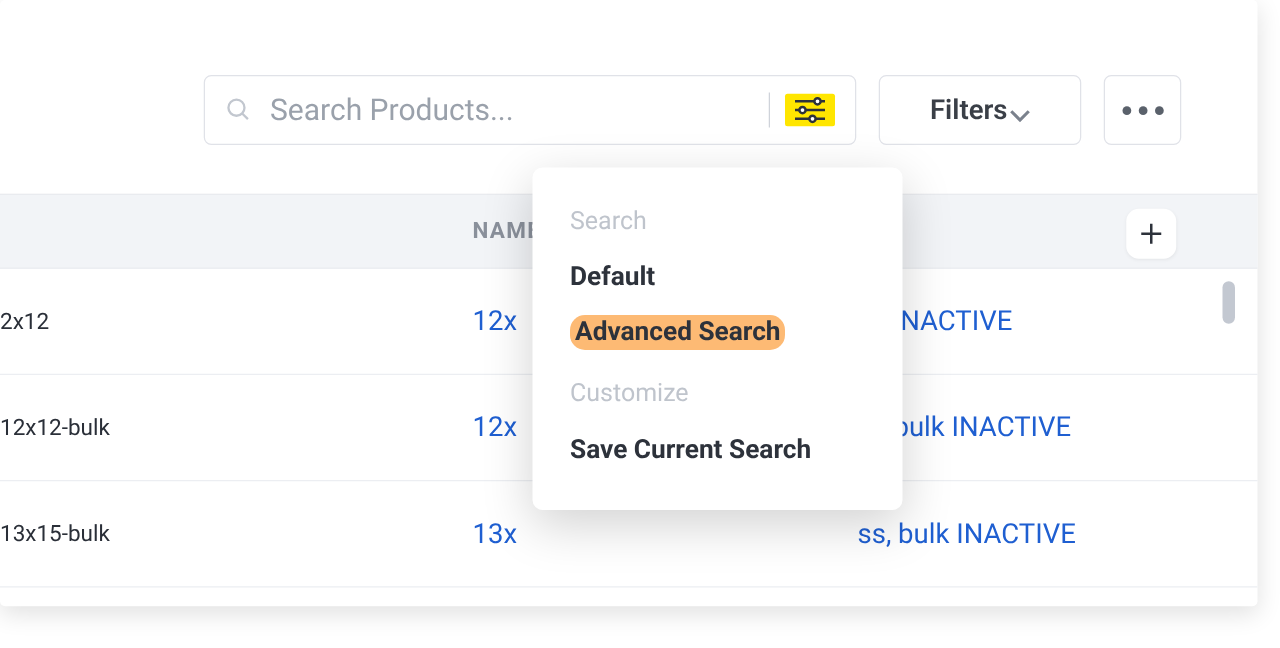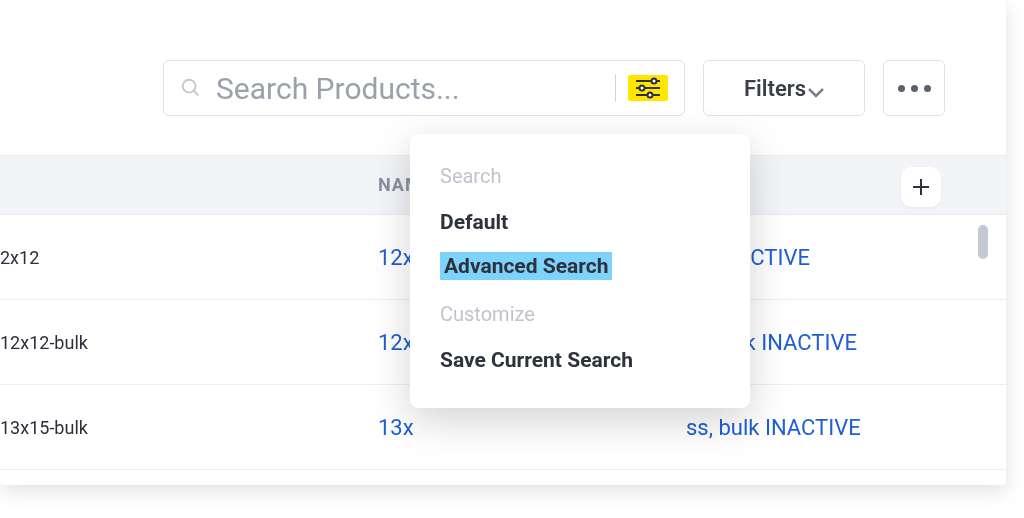--- a/index.html
+++ b/index.html
@@ -2,42 +2,42 @@
 <html><head>
 <meta charset="utf-8">
 <style>
   * { box-sizing: border-box; margin: 0; padding: 0; font-family: -apple-system, BlinkMacSystemFont, "Segoe UI", Roboto, Helvetica, Arial, sans-serif; }
   body { background: #fff; width: 1024px; height: 518px; overflow: hidden; }
   .canvas { position: relative; width: 1006px; height: 485px; background: #fff; box-shadow: 0 6px 20px rgba(0,0,0,0.12); border-radius: 4px; }
   .toolbar { position: absolute; top: 60px; left: 163px; right: 39px; height: 56px; display: flex; gap: 18px; align-items: stretch; }
   .search-box { flex: 0 0 522px; border: 1px solid #e0e2e8; border-radius: 6px; display: flex; align-items: center; padding: 0 16px; background: #fff; }
   .search-icon { width: 22px; height: 22px; margin-right: 14px; }
   .search-icon svg { display: block; }
-  .search-input { flex: 1; border: none; outline: none; font-size: 30px; color: #66707a; background: transparent; }
+  .search-input { flex: 1; border: none; outline: none; font-size: 24px; color: #66707a; background: transparent; }
   .search-input::placeholder { color: #9aa1ab; }
   .search-divider { width: 1px; height: 28px; background: #cfd3da; margin: 0 12px; }
   .sliders-wrap { display: inline-flex; align-items: center; justify-content: center; background: #ffe600; padding: 2px 6px; border-radius: 2px; }
   .sliders-icon { width: 28px; height: 22px; }
   .filters-btn { flex: 0 0 162px; border: 1px solid #e0e2e8; border-radius: 6px; display: flex; align-items: center; justify-content: center; gap: 2px; background: #fff; cursor: pointer; }
   .filters-label { font-size: 22px; font-weight: 600; color: #3a3f47; }
   .chevron { width: 16px; height: 10px; }
   .more-btn { flex: 0 0 62px; border: 1px solid #e0e2e8; border-radius: 6px; display: flex; align-items: center; justify-content: center; background: #fff; cursor: pointer; gap: 6px; }
   .more-btn .dot { width: 7px; height: 7px; background: #5a616b; border-radius: 50%; }
   .header-band { position: absolute; top: 155px; left: 0; right: 0; height: 60px; background: #f2f4f7; border-top: 1px solid #e9ebef; border-bottom: 1px solid #e9ebef; }
   .col-header { position: absolute; top: 174px; left: 378px; font-size: 18px; font-weight: 700; letter-spacing: 1px; color: #8a909b; text-transform: uppercase; }
   .add-btn { position: absolute; top: 167px; right: 65px; width: 40px; height: 40px; background: #fff; border-radius: 10px; display: flex; align-items: center; justify-content: center; cursor: pointer; box-shadow: 0 1px 3px rgba(0,0,0,0.06); }
   .rows { position: absolute; top: 215px; left: 0; right: 0; }
   .row { height: 85px; border-bottom: 1px solid #eceef2; display: flex; align-items: center; }
   .row .sku { position: absolute; left: 0; font-size: 18px; color: #2a2f38; }
   .row .name-a { position: absolute; left: 378px; font-size: 22px; color: #1f5fd1; }
   .row .name-b { position: absolute; left: 686px; font-size: 22px; color: #1f5fd1; }
-  .dropdown { position: absolute; top: 134px; left: 410px; width: 340px; background: #fff; border-radius: 8px; box-shadow: 0 12px 40px rgba(0,0,0,0.18); padding: 22px 0 26px; z-index: 50; }
+  .dropdown { position: absolute; top: 134px; left: 426px; width: 296px; background: #fff; border-radius: 8px; box-shadow: 0 12px 40px rgba(0,0,0,0.18); padding: 22px 0 26px; z-index: 50; }
   .dd-section { font-size: 20px; color: #bfc4cc; padding: 8px 30px 12px; }
   .dd-item { font-size: 21px; font-weight: 700; color: #2d323b; padding: 10px 30px; cursor: pointer; }
-  .dd-item.highlighted span { background: #7dd3fc; padding: 2px 4px; }
+  .dd-item.highlighted span { background: #fdba74; padding: 2px 4px; border-radius: 12px; }
   .scrollbar-thumb { position: absolute; top: 225px; right: 18px; width: 10px; height: 34px; background: #c3c8d1; border-radius: 5px; }
 </style>
 </head>
 <body>
 
 <div class="canvas">
 
   <div class="toolbar">
     <div class="search-box">
       <span class="search-icon">

